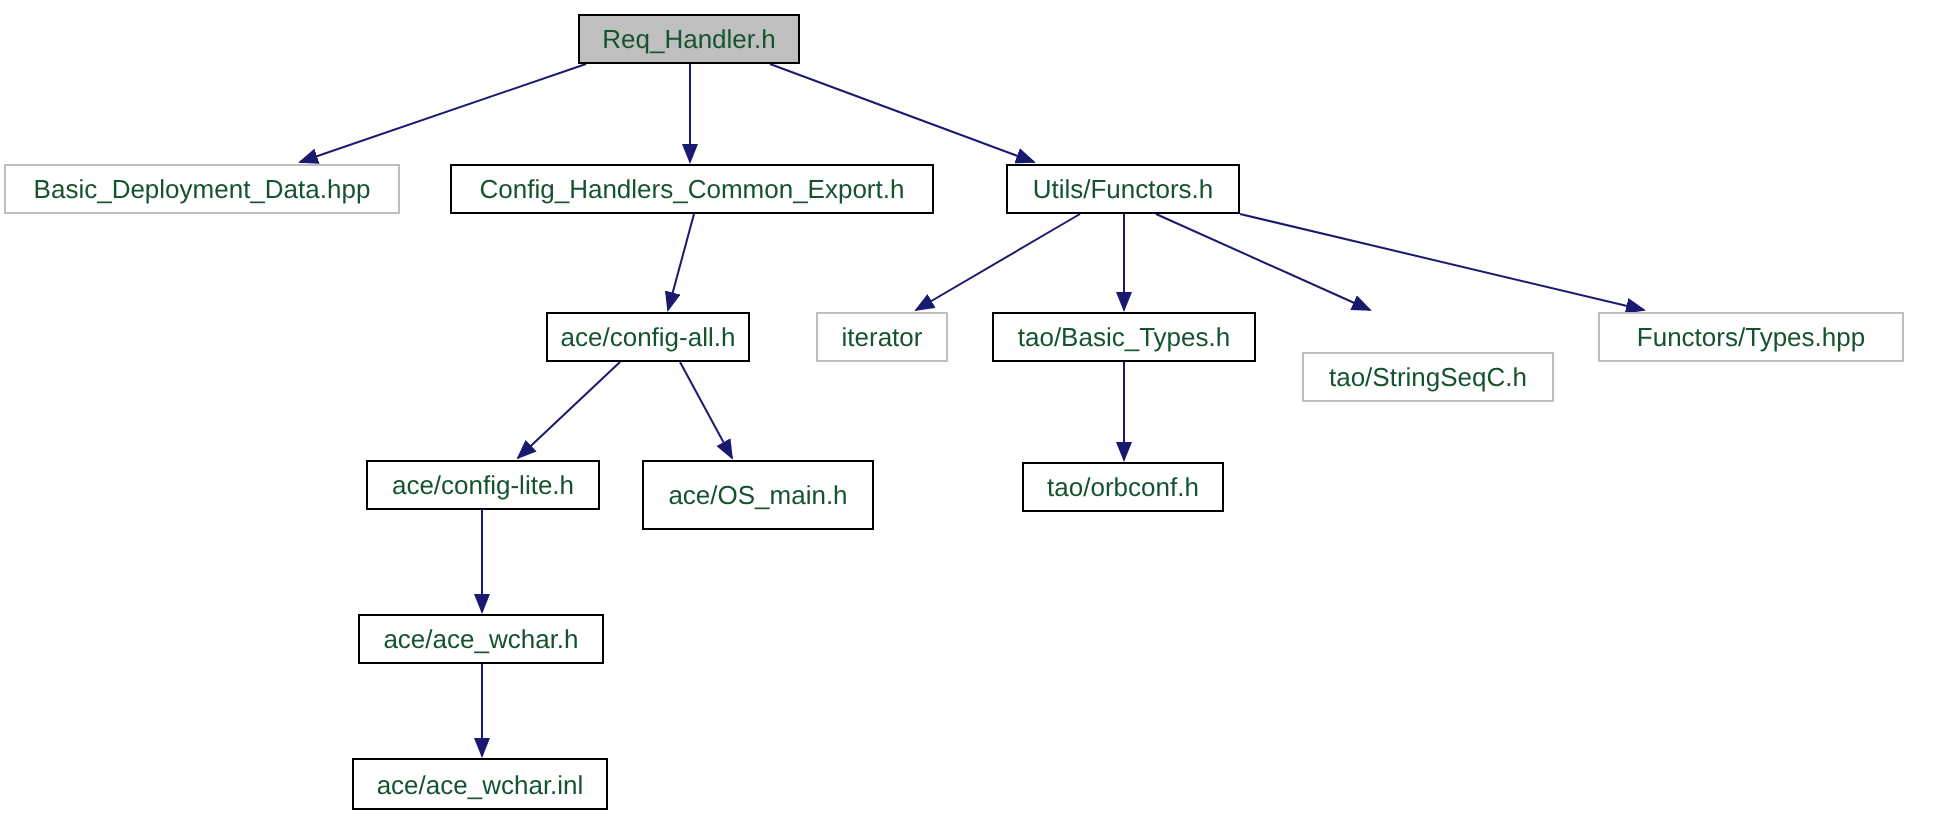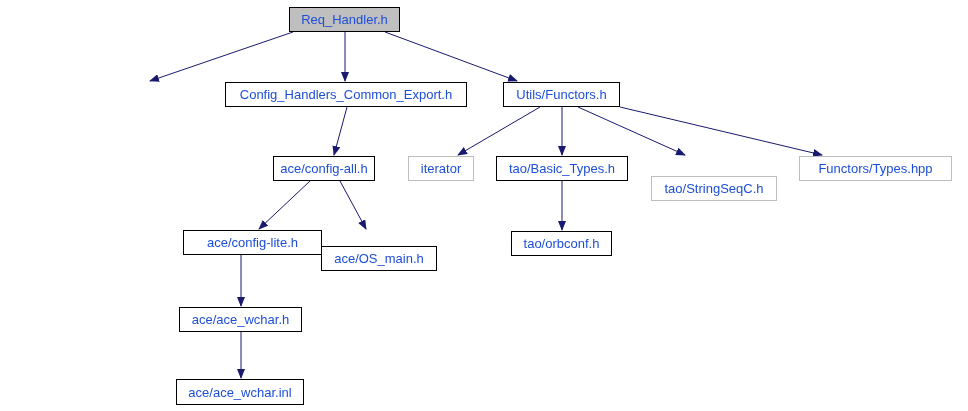--- a/index.html
+++ b/index.html
@@ -24,21 +24,21 @@
     pointer-events: none;
   }
   .node {
     position: absolute;
     display: flex;
     align-items: center;
     justify-content: center;
     box-sizing: border-box;
     background: #ffffff;
     border: 1px solid #000000;
-    color: #1d4ed8;
+    color: #14532d;
     font-size: 13px;
     line-height: 1;
     white-space: nowrap;
     text-align: center;
   }
   .node.plain {
     border-color: #bebebe;
   }
   .node.root {
     background: #bfbfbf;
@@ -68,20 +68,23 @@
       <line x1="620" y1="107" x2="822" y2="155" stroke="#191970" stroke-width="1" marker-end="url(#arrowhead)"></line>
       <line x1="310" y1="181" x2="259" y2="229" stroke="#191970" stroke-width="1" marker-end="url(#arrowhead)"></line>
       <line x1="340" y1="181" x2="366" y2="229" stroke="#191970" stroke-width="1" marker-end="url(#arrowhead)"></line>
       <line x1="562" y1="181" x2="562" y2="230" stroke="#191970" stroke-width="1" marker-end="url(#arrowhead)"></line>
       <line x1="241" y1="255" x2="241" y2="306" stroke="#191970" stroke-width="1" marker-end="url(#arrowhead)"></line>
       <line x1="241" y1="332" x2="241" y2="378" stroke="#191970" stroke-width="1" marker-end="url(#arrowhead)"></line>
     </svg>
     <div class="node root" style="left: 289px; top: 7px; width: 111px; height: 25px;">
       <span>Req_Handler.h</span>
     </div>
+    <div class="node plain" style="left: 2px; top: 82px; width: 198px; height: 25px;">
+      <span>Basic_Deployment_Data.hpp</span>
+    </div>
     <div class="node linked" style="left: 225px; top: 82px; width: 242px; height: 25px;">
       <span>Config_Handlers_Common_Export.h</span>
     </div>
     <div class="node linked" style="left: 503px; top: 82px; width: 117px; height: 25px;">
       <span>Utils/Functors.h</span>
     </div>
     <div class="node linked" style="left: 273px; top: 156px; width: 102px; height: 25px;">
       <span>ace/config-all.h</span>
     </div>
     <div class="node plain" style="left: 408px; top: 156px; width: 66px; height: 25px;">
@@ -89,24 +92,24 @@
     </div>
     <div class="node linked" style="left: 496px; top: 156px; width: 132px; height: 25px;">
       <span>tao/Basic_Types.h</span>
     </div>
     <div class="node plain" style="left: 651px; top: 156px; width: 126px; height: 25px; margin-top: 20px;">
       <span>tao/StringSeqC.h</span>
     </div>
     <div class="node plain" style="left: 799px; top: 156px; width: 153px; height: 25px;">
       <span>Functors/Types.hpp</span>
     </div>
-    <div class="node linked" style="left: 183px; top: 230px; width: 139px; height: 25px;">
+    <div class="node linked" style="left: 183px; top: 230px; width: 117px; height: 25px;">
       <span>ace/config-lite.h</span>
     </div>
-    <div class="node linked" style="left: 321px; top: 246px; width: 116px; height: 25px;">
+    <div class="node linked" style="left: 321px; top: 230px; width: 116px; height: 35px;">
       <span>ace/OS_main.h</span>
     </div>
     <div class="node linked" style="left: 511px; top: 231px; width: 101px; height: 25px;">
       <span>tao/orbconf.h</span>
     </div>
     <div class="node linked" style="left: 179px; top: 307px; width: 123px; height: 25px;">
       <span>ace/ace_wchar.h</span>
     </div>
     <div class="node linked" style="left: 176px; top: 379px; width: 128px; height: 26px;">
       <span>ace/ace_wchar.inl</span>

